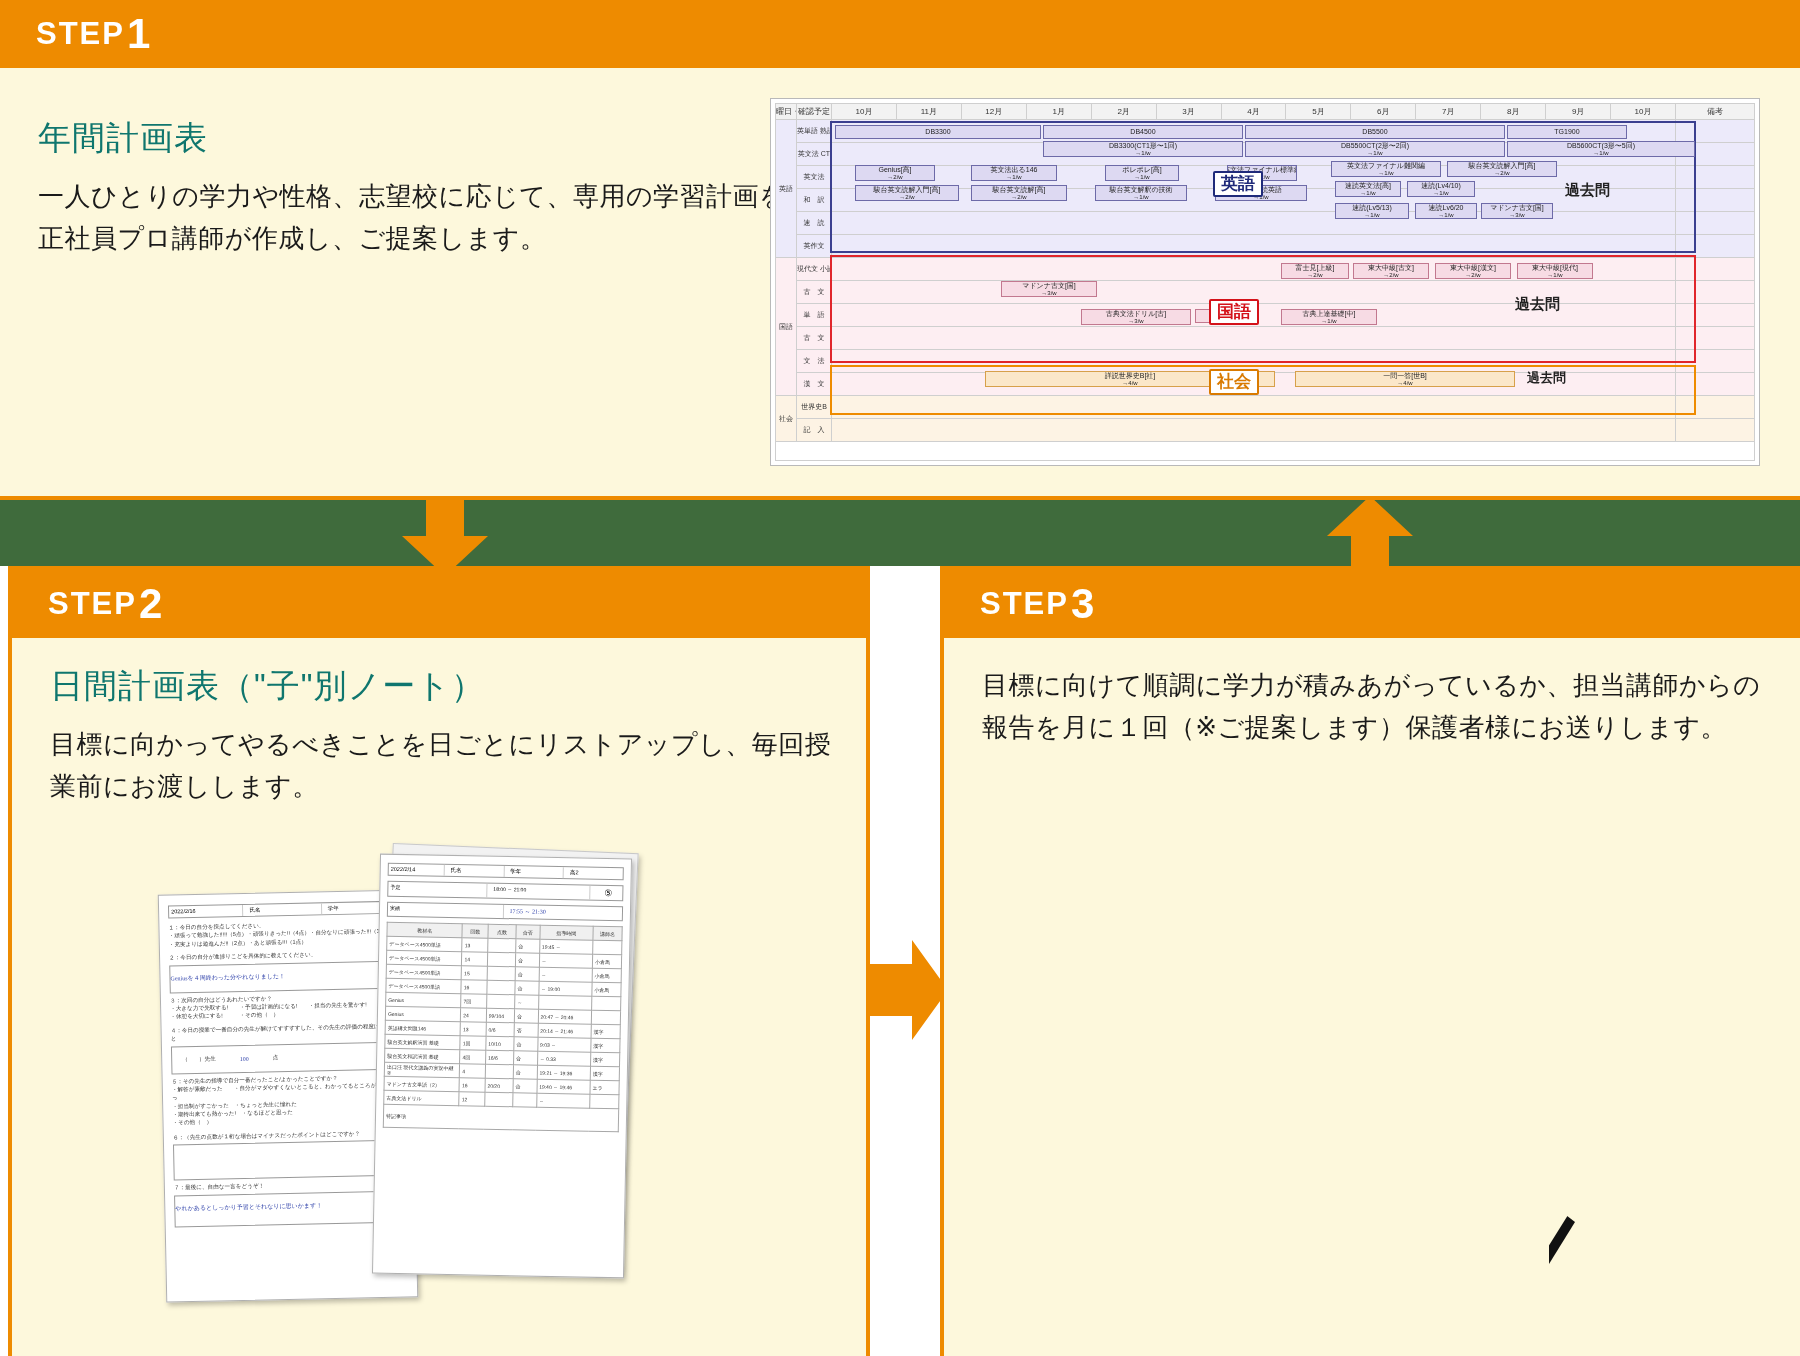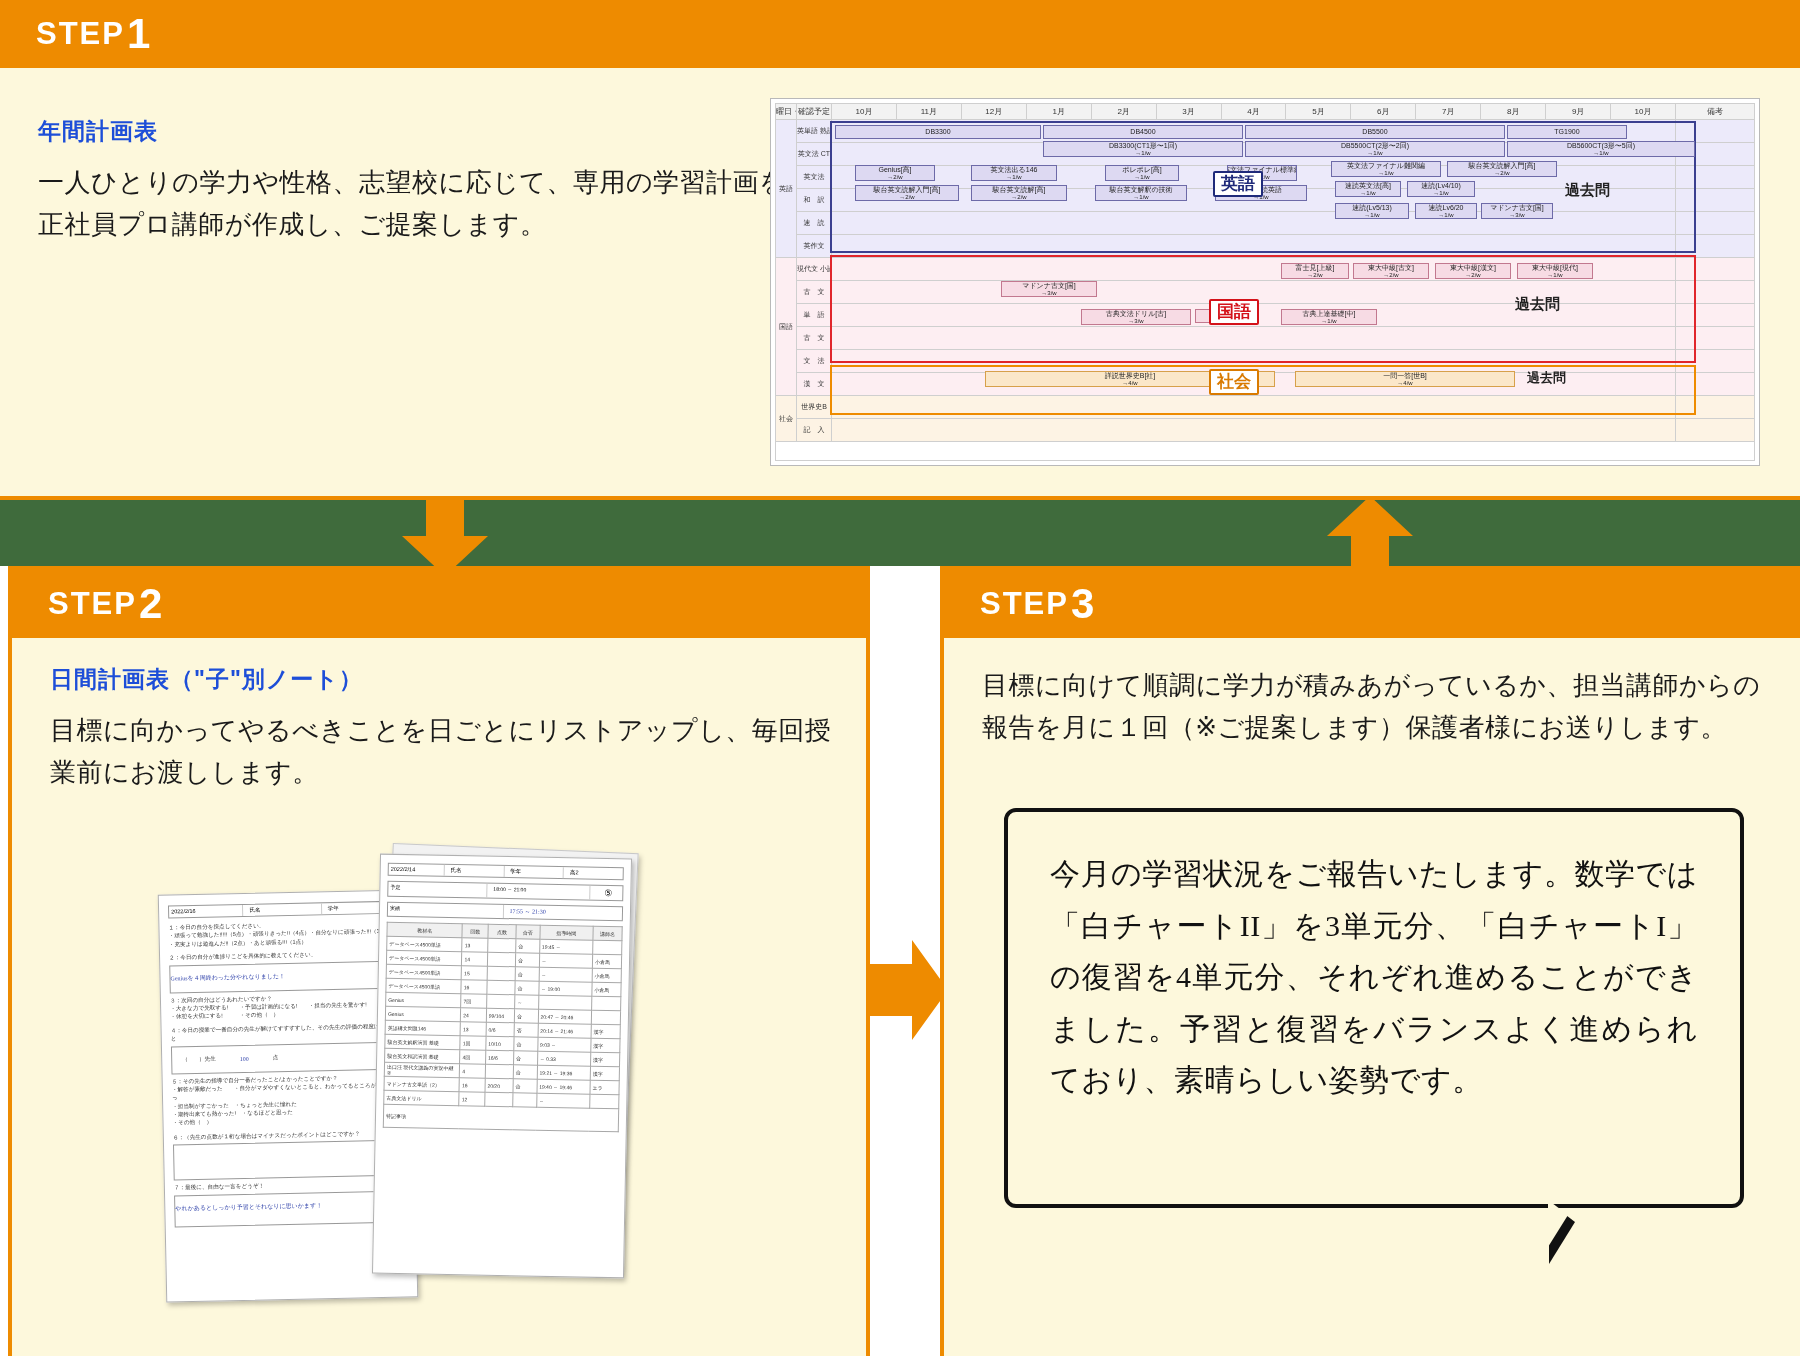--- a/index.html
+++ b/index.html
@@ -34,23 +34,23 @@
     letter-spacing:2px;
   }
   .step-head .num{
     font-weight:bold;
     font-size:42px;
     line-height:1;
     margin-left:2px;
   }
   .card-body{padding:28px 34px 0 38px;}
   .title{
-    font-size:23px;
-    font-weight:bold;
-    color:#1d4ed8;
+    font-size:33px;
+    font-weight:normal;
+    color:#0f766e;
     margin:0 0 14px 0;
     letter-spacing:1px;
   }
   .desc{
     font-size:26px;
     line-height:1.62;
     color:#1a1a1a;
     margin:0;
     letter-spacing:.5px;
   }
@@ -653,20 +653,17 @@
 
   <div class="card" id="step3">
     <div class="step-head">
       <span class="lbl">STEP</span>
       <span class="num">3</span>
     </div>
     <div class="card-body">
       <p class="desc">目標に向けて順調に学力が積みあがっているか、担当講師からの報告を月に１回（※ご提案します）保護者様にお送りします。</p>
     </div>
 
-    <div class="bubble">
-      <p>今月の学習状況をご報告いたします。数学では「白チャートII」を3単元分、「白チャートI」の復習を4単元分、それぞれ進めることができました。予習と復習をバランスよく進められており、素晴らしい姿勢です。</p>
-    </div>
     <div class="tail"></div>
     <div class="tail-in"></div>
   </div>
 
 </div>
 
 </body></html>

